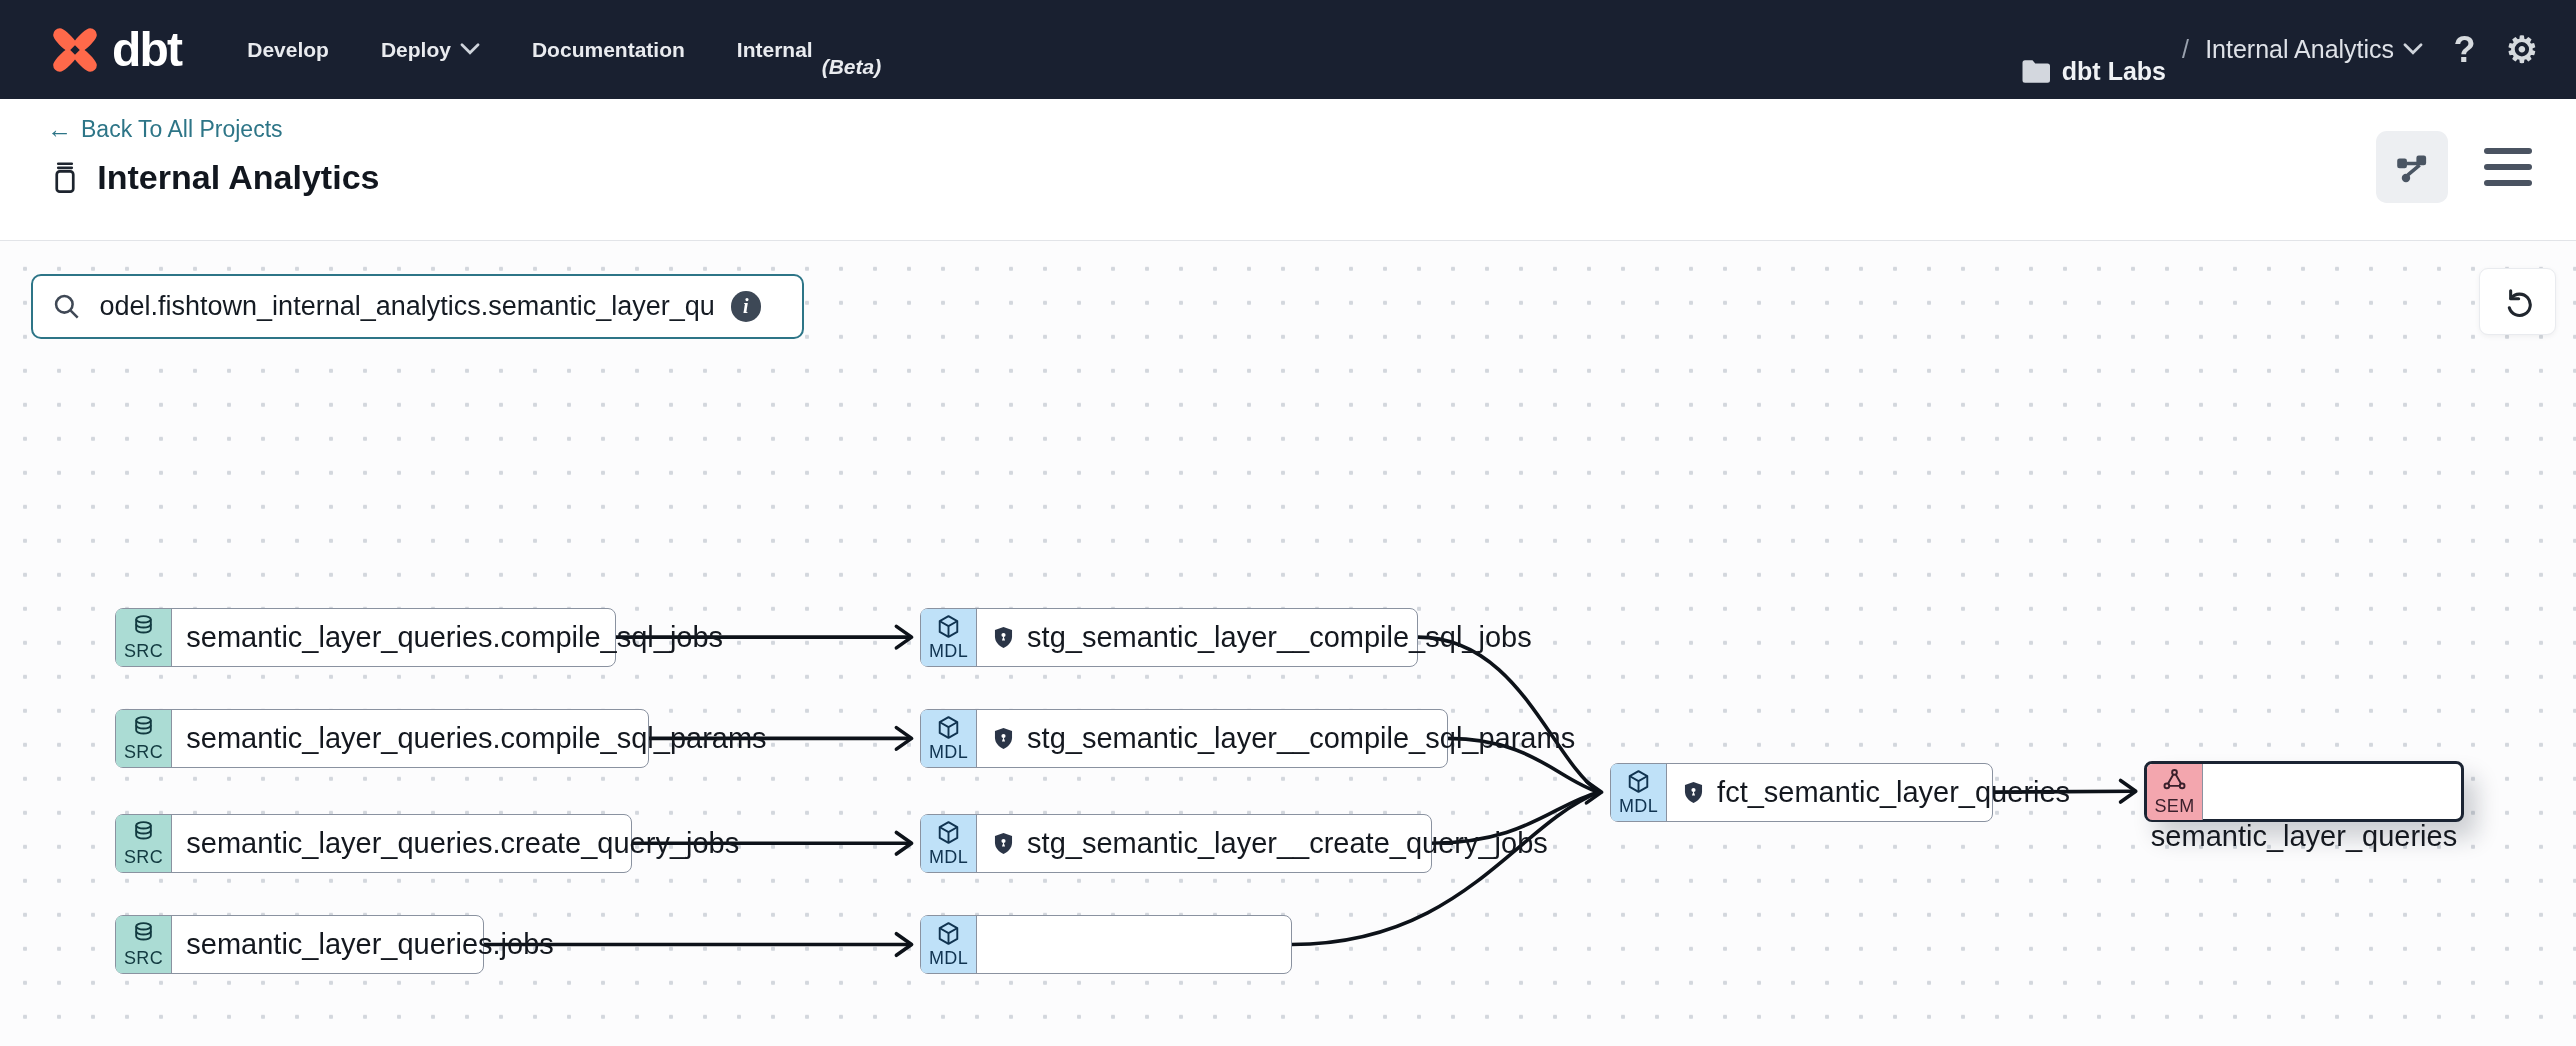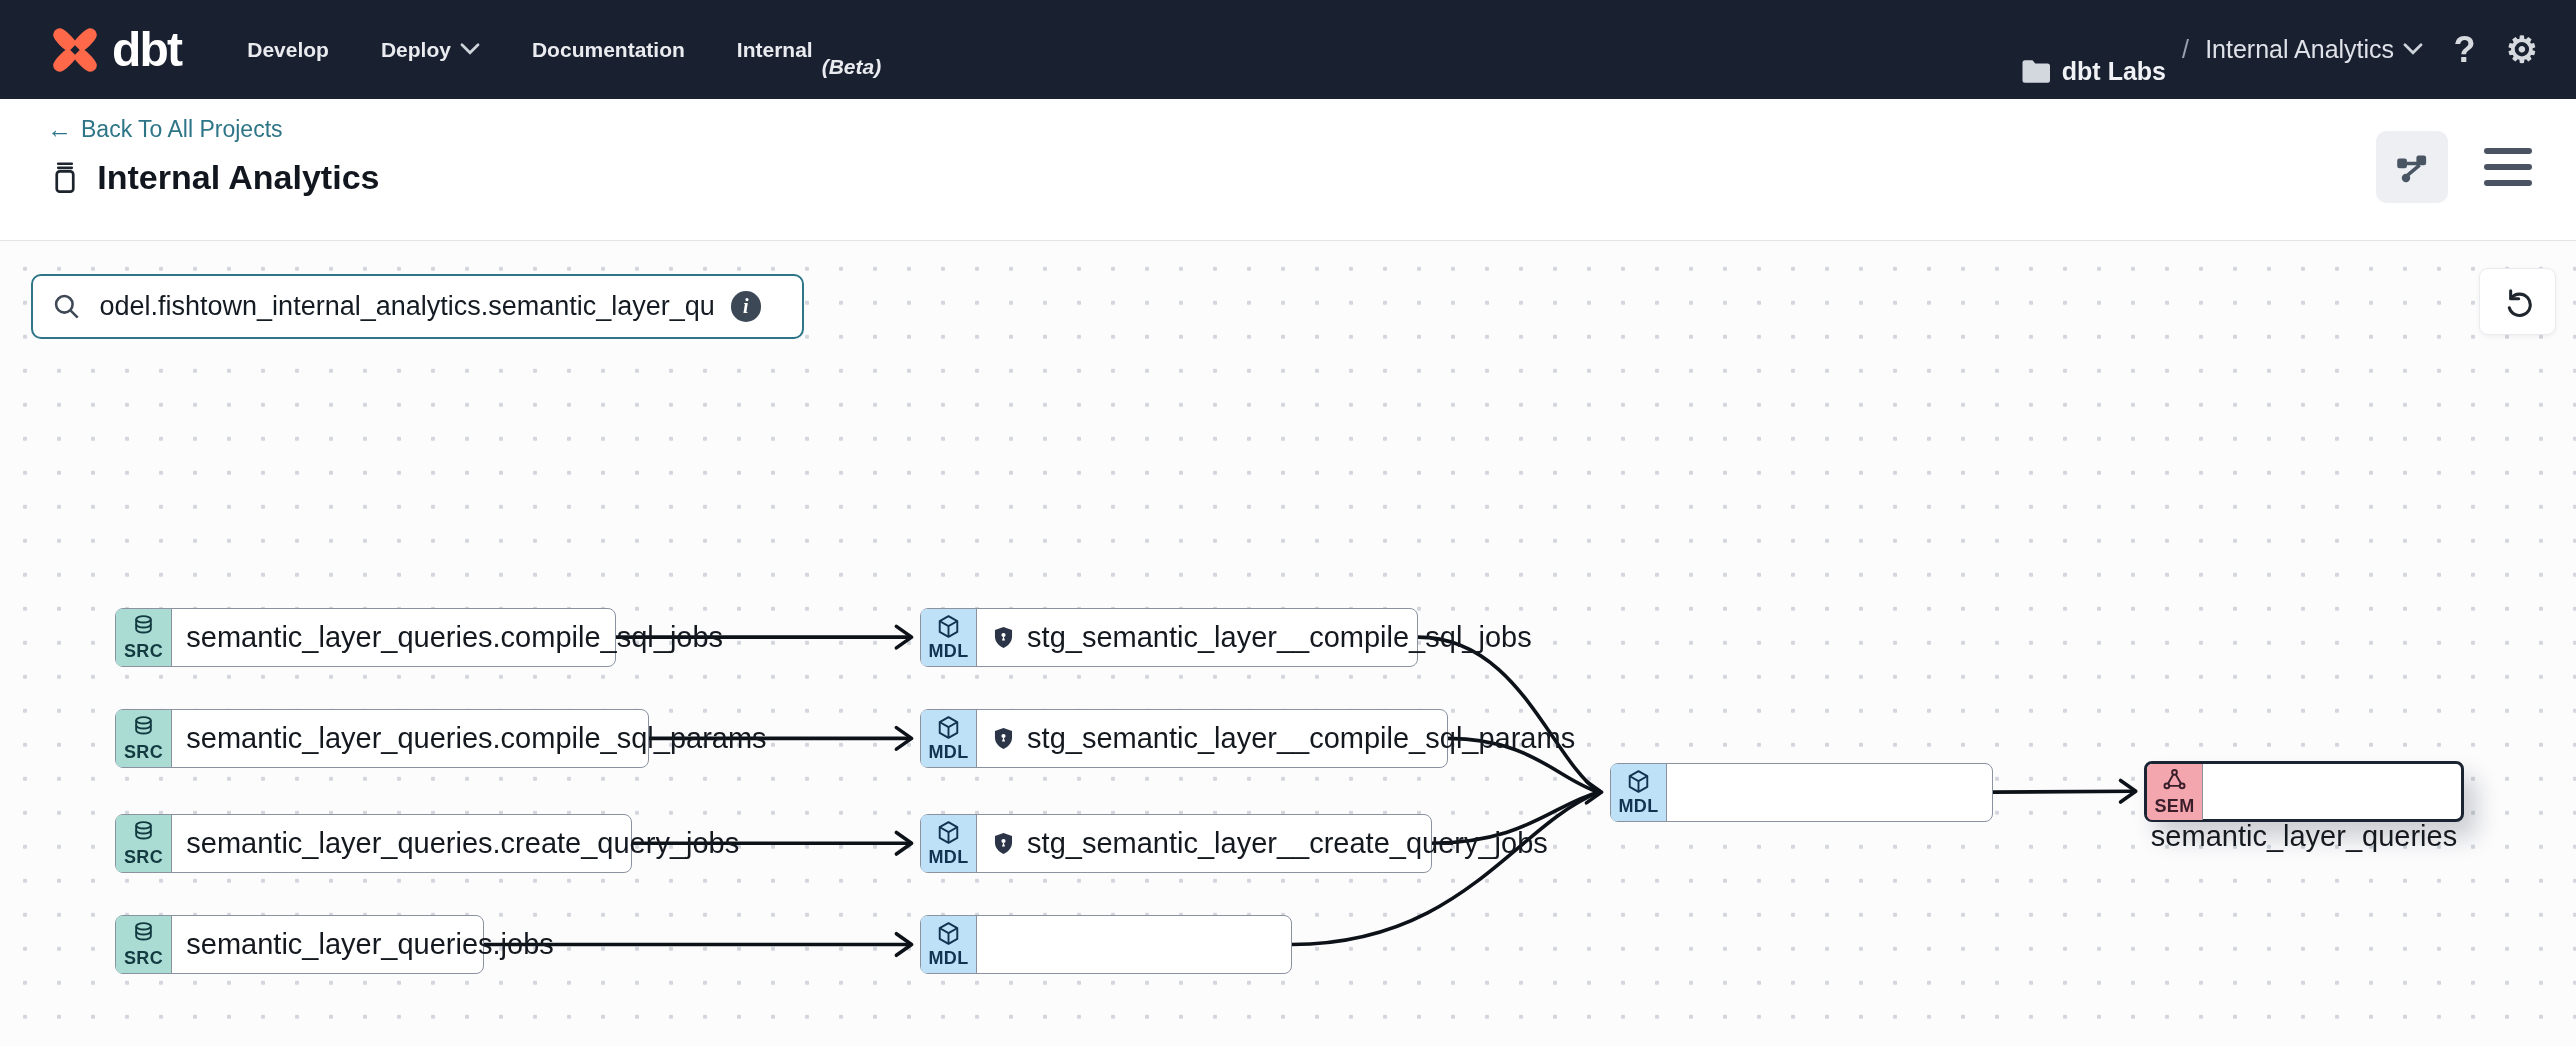--- a/index.html
+++ b/index.html
@@ -70,21 +70,21 @@
   .node{
     position:absolute;display:flex;background:#ffffff;border:1.8px solid #8a92a0;border-radius:8px;
     box-sizing:border-box;cursor:pointer;
   }
   .node.selected{border:3.6px solid #1b2433;box-shadow:12.5px 16px 23px rgba(15,23,42,.20);flex-direction:column;}
   .badge{
     width:56px;flex:0 0 56px;border-right:1.8px solid #8a92a0;border-radius:5.4px 0 0 5.4px;
     display:flex;flex-direction:column;align-items:center;justify-content:center;gap:1.8px;
     padding:2.7px 0;box-sizing:border-box;
   }
-  .badge-label{font-size:18px;font-weight:bold;letter-spacing:0.4px;}
+  .badge-label{font-size:18px;font-weight:normal;letter-spacing:0.4px;}
   .node .body{flex:1;display:flex;align-items:center;justify-content:center;gap:10.8px;padding:0 14.3px;white-space:nowrap;}
   .node-label{font-size:29px;color:#14181f;}
   .shield{flex:0 0 auto;}
 </style>
 </head>
 <body>
 
 <div class="navbar">
   <div class="brand">
     <svg viewBox="0 0 100 100" width="56" height="56">
@@ -308,20 +308,28 @@
       </div>
     </div>
     <div class="node" style="left: 1610px; top: 522px; width: 383px; height: 59px;">
       <div class="badge" style="background:#bfe1f8;color:#103350">
         <svg width="27" height="27" viewBox="0 0 24 24" fill="none" stroke="#103350" stroke-width="1.7" stroke-linejoin="round">
           <path d="M12 2.8l7.8 4.4v9.6L12 21.2l-7.8-4.4V7.2z"></path>
           <path d="M4.4 7.3L12 11.6l7.6-4.3M12 11.6v9.4"></path>
         </svg>
         <span class="badge-label">MDL</span>
       </div>
+      <div class="body">
+        <svg class="shield" width="25" height="25" viewBox="0 0 24 24">
+          <path d="M12 1.8l8.2 2.9v6.4c0 4.9-3.4 8.9-8.2 10.9-4.8-2-8.2-6-8.2-10.9V4.7z" fill="#2b3547"></path>
+          <circle cx="12" cy="9.6" r="2" fill="#ffffff"></circle>
+          <path d="M12 10.6l1.5 4.2h-3z" fill="#ffffff"></path>
+        </svg>
+        <span class="node-label">fct_semantic_layer_queries</span>
+      </div>
     </div>
     <div class="node selected" style="left: 2144px; top: 520px; width: 320px; height: 61px;">
       <div class="badge" style="background:#f3a6ae;color:#3a1f2b">
         <svg width="27" height="27" viewBox="0 0 24 24" fill="none" stroke="#3a1f2b" stroke-width="1.7">
           <circle cx="12" cy="4.8" r="2.1"></circle>
           <circle cx="5.2" cy="16.8" r="2.1"></circle>
           <circle cx="18.8" cy="16.8" r="2.1"></circle>
           <path d="M10.9 6.7l-4.6 8M13.1 6.7l4.6 8M7.4 16.8h9.2"></path>
         </svg>
         <span class="badge-label">SEM</span>

